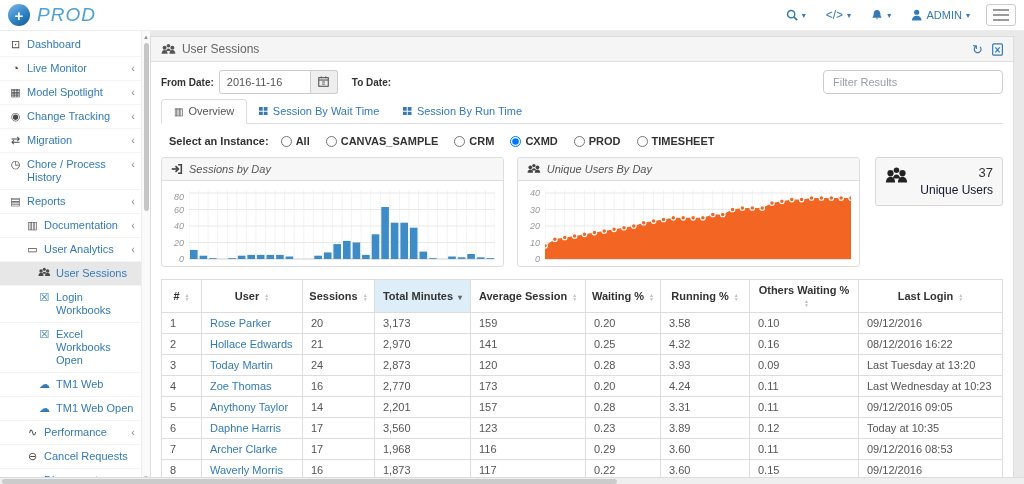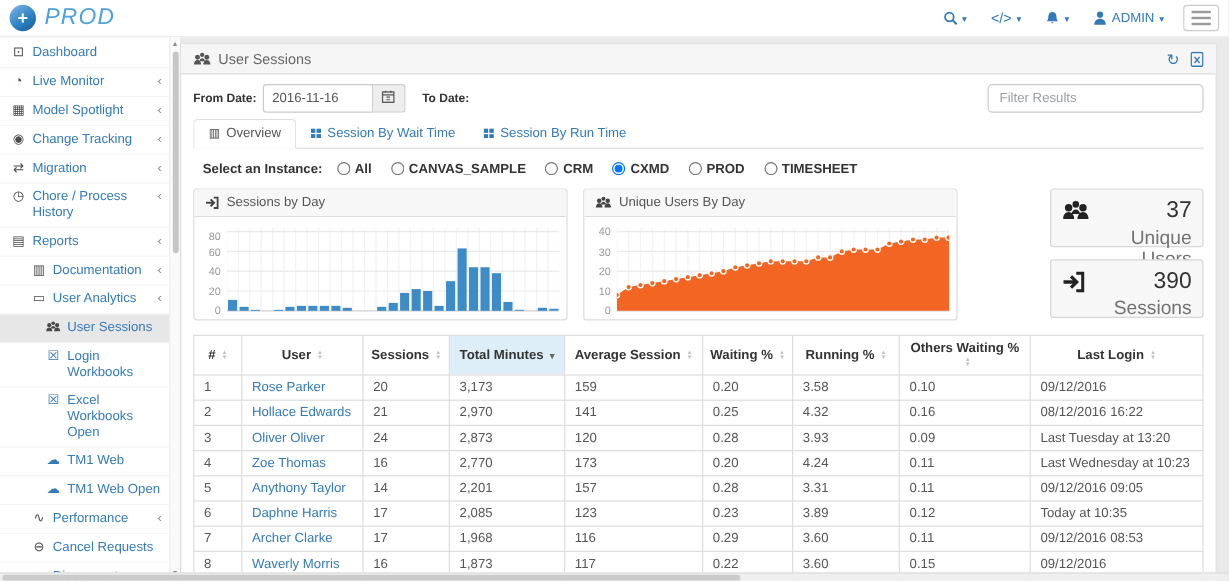--- a/index.html
+++ b/index.html
@@ -69,39 +69,39 @@
   .tabs { display:flex; border-bottom:1px solid #ddd; margin-top:4px; }
   .tab { padding:5px 12px 6px; font-size:11px; color:#337ab7; display:flex; align-items:center; gap:5px;
          cursor:pointer; margin-bottom:-1px; }
   .tab .glyph { display:inline-flex; font-size:10px; }
   .tab.active { background:#fff; border:1px solid #ddd; border-bottom-color:#fff; border-radius:4px 4px 0 0; color:#555; }
   .tab.active .glyph { color:#444; }
 
   
   .instance { display:flex; align-items:center; gap:16px; margin:11px 0 10px 8px; font-size:11px; }
   .instance .ilabel { font-weight:bold; color:#333; margin-right:-4px; }
-  .radio-opt { display:flex; align-items:flex-start; gap:4px; font-weight:bold; color:#333; cursor:pointer; }
+  .radio-opt { display:flex; align-items:flex-end; gap:4px; font-weight:bold; color:#333; cursor:pointer; }
   .radio-opt input { margin:0; width:11px; height:11px; }
 
   
   .charts-row { display:flex; gap:13px; }
-  .chart-panel { width:312px; border:1px solid #ddd; border-radius:3px; background:#fff; }
+  .chart-panel { width:343px; border:1px solid #ddd; border-radius:3px; background:#fff;font-style:italic; }
   .chart-head { height:23px; background:#f7f7f7; border-bottom:1px solid #ddd; display:flex; align-items:center;
                 gap:6px; padding:0 9px; font-size:11px; color:#555; border-radius:3px 3px 0 0; }
   .chart-head .glyph { color:#444; display:inline-flex; font-size:12px; }
   .chart-body { display:flex; padding:7px 6px 6px 0; }
   .y-axis { position:relative; width:27px; height:72px; flex:0 0 27px; }
   .ytick { position:absolute; right:5px; font-size:9px; color:#999; }
   .stats-col { margin-left:auto; width:128px; display:flex; flex-direction:column; gap:10px; }
   .stat-box { height:49px; background:#f7f7f7; border:1px solid #d8d8d8; border-radius:3px; display:flex;
               align-items:flex-start; padding:7px 9px; }
   .stat-icon { font-size:20px; color:#222; display:inline-flex; margin-top:1px; }
   .stat-text { margin-left:auto; text-align:right; }
-  .stat-value { font-size:19px; color:#333; }
-  .stat-label { font-size:16px; color:#737373; margin-top:3px; }
+  .stat-value { font-size:13px; color:#333; }
+  .stat-label { font-size:12px; color:#0f172a; margin-top:3px; }
 
   
   table.data { width:100%; border-collapse:collapse; table-layout:fixed; margin-top:12px; font-size:11px; }
   table.data th, table.data td { border:1px solid #ddd; }
   table.data th { font-weight:bold; color:#333; text-align:center; padding:4px 4px; cursor:pointer; position:relative; }
   table.data th.sorted { background:#ddeef8; }
   table.data td { padding:4px 8px; color:#555; height:13px; white-space:nowrap; overflow:hidden; }
   td.user a { color:#337ab7; text-decoration:none; cursor:pointer; }
   .sort { display:inline-flex; flex-direction:column; margin-left:5px; color:#c0c0c0; font-size:5px;
           line-height:4px; vertical-align:middle; }
@@ -556,33 +556,20 @@
                     <path d="M.8 14c0-3 1.7-5 4-5s4 2 4 5z" fill="currentColor"></path>
                     <circle cx="15.2" cy="6" r="2.7" fill="currentColor"></circle>
                     <path d="M11.2 14c0-3 1.7-5 4-5s4 2 4 5z" fill="currentColor"></path>
                   </svg>
                 </span>
        <span class="stat-text">
          <div class="stat-value">37</div>
          <div class="stat-label">Unique Users</div>
        </span>
      </div>
-              <div class="stat-box">
-       <span class="stat-icon">
-                  <svg viewBox="0 0 16 16" width="1em" height="1em">
-                    <path d="M1 8h8" stroke="currentColor" stroke-width="2.2" fill="none"></path>
-                    <path d="M6 4.2 9.8 8 6 11.8" stroke="currentColor" stroke-width="2.2" fill="none"></path>
-                    <path d="M9.5 2.2h4.3v11.6H9.5" stroke="currentColor" stroke-width="2" fill="none"></path>
-                  </svg>
-                </span>
-       <span class="stat-text">
-         <div class="stat-value">390</div>
-         <div class="stat-label">Sessions</div>
-       </span>
-     </div>
             </div>
           </div>
 
         <table class="data">
           <colgroup id="table-cols">
               <col style="width:40px">
               <col style="width:101px">
               <col style="width:72px">
               <col style="width:96px">
               <col style="width:115px">
@@ -655,21 +642,21 @@
      <td>21</td>
      <td>2,970</td>
      <td>141</td>
      <td>0.25</td>
      <td>4.32</td>
      <td>0.16</td>
      <td>08/12/2016 16:22</td>
    </tr>
               <tr>
      <td>3</td>
-     <td class="user"><a>Oliver Oliver</a></td>
+     <td class="user"><a>Today Martin</a></td>
      <td>24</td>
      <td>2,873</td>
      <td>120</td>
      <td>0.28</td>
      <td>3.93</td>
      <td>0.09</td>
      <td>Last Tuesday at 13:20</td>
    </tr>
               <tr>
      <td>4</td>
@@ -690,21 +677,21 @@
      <td>157</td>
      <td>0.28</td>
      <td>3.31</td>
      <td>0.11</td>
      <td>09/12/2016 09:05</td>
    </tr>
               <tr>
      <td>6</td>
      <td class="user"><a>Daphne Harris</a></td>
      <td>17</td>
-     <td>2,085</td>
+     <td>3,560</td>
      <td>123</td>
      <td>0.23</td>
      <td>3.89</td>
      <td>0.12</td>
      <td>Today at 10:35</td>
    </tr>
               <tr>
      <td>7</td>
      <td class="user"><a>Archer Clarke</a></td>
      <td>17</td>

